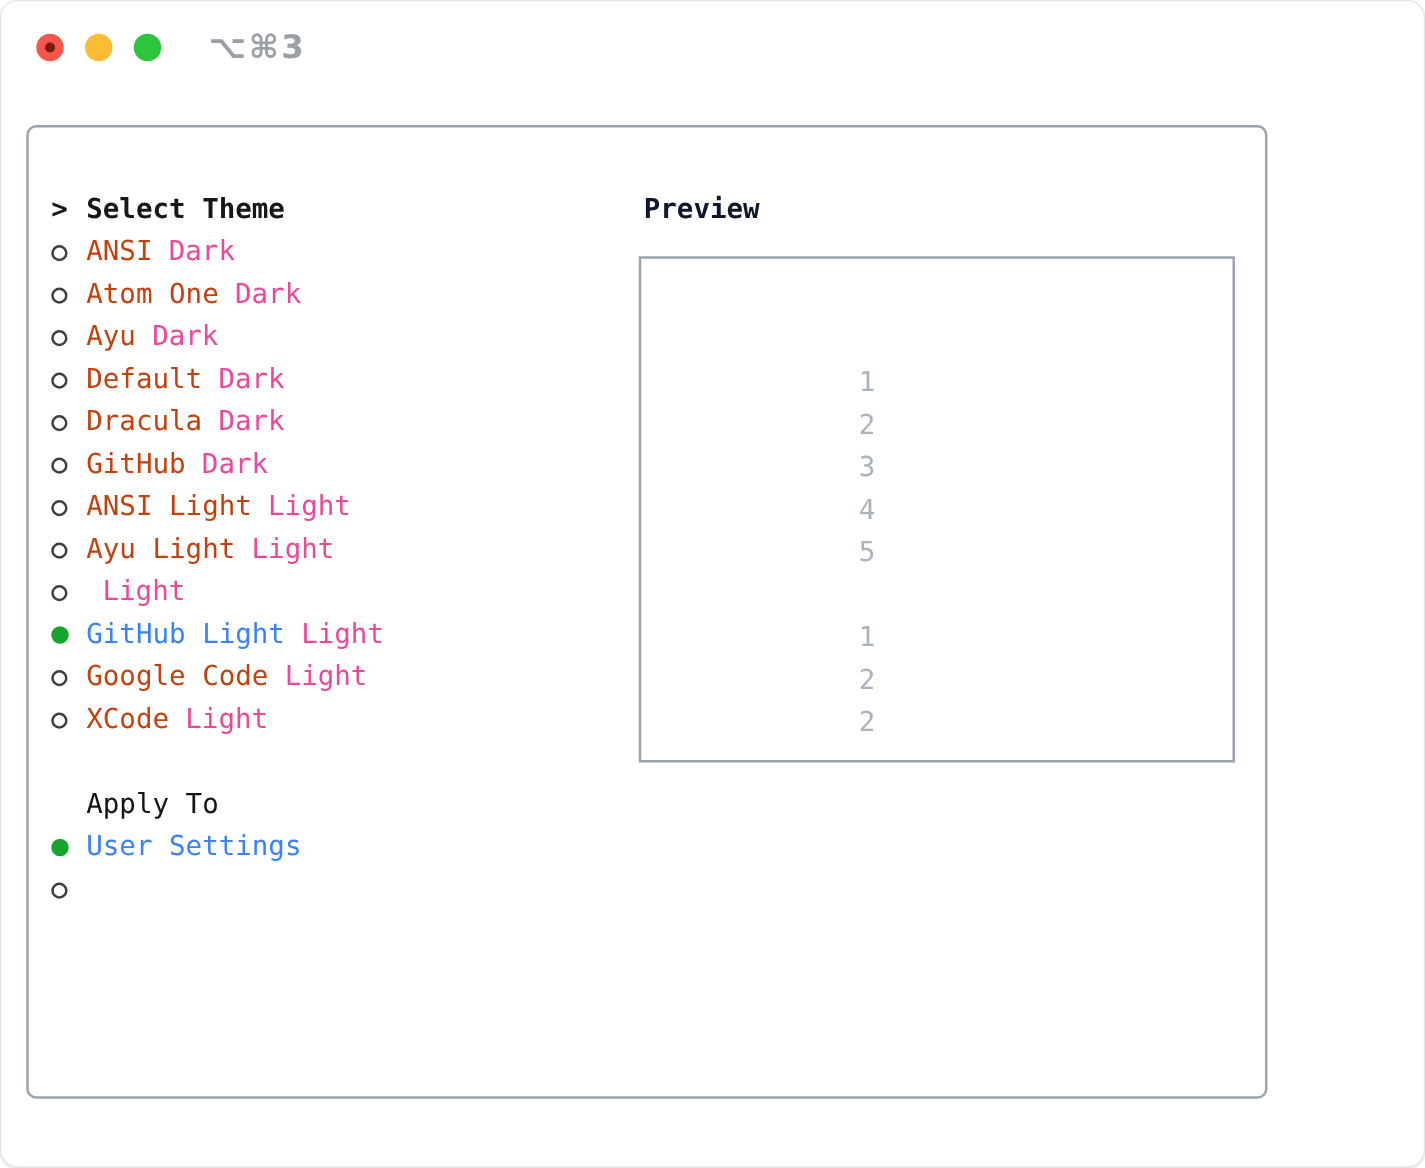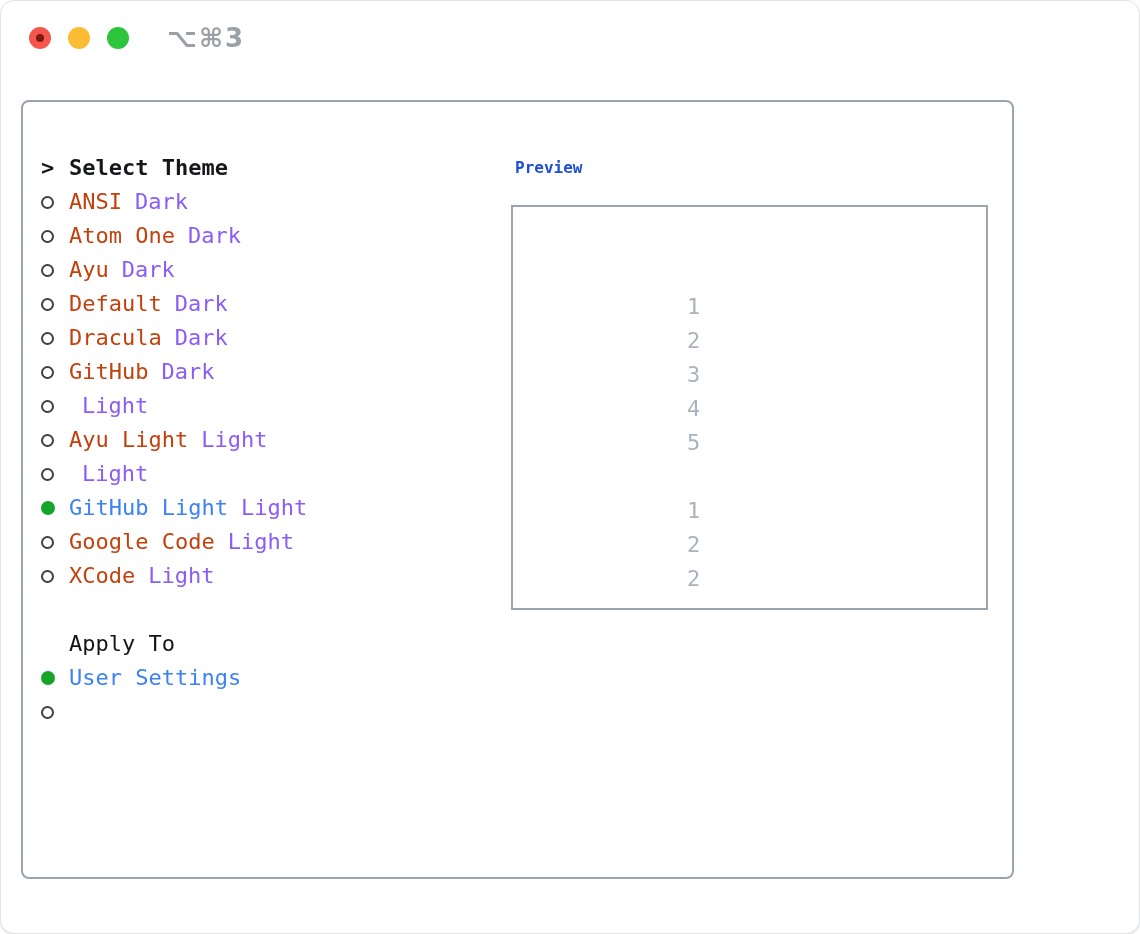--- a/index.html
+++ b/index.html
@@ -40,28 +40,28 @@
   .cursor { font-weight:bold; color:#15181b; }
   .radio {
     width:13px; height:13px; border:2px solid #3a4046; border-radius:50%;
     display:inline-block;
   }
   .radio.on { width:14px; height:14px; background:#17a42b; border-color:#17a42b; }
   .hdr { font-weight:bold; color:#15181b; }
   .hdr2 { color:#111418;text-align:center; }
   .t-name { color:#c2410c; }
   .t-name.sel { color:#3b82f6; }
-  .t-variant { color:#8b5cf6; margin-left:13px; }
+  .t-variant { color:#ec4899; margin-left:13px; }
   .spacer { height:34px; }
   .hint { color:#a9b2bd; }
   .hint-line { height:34px; white-space:pre; }
   
   .preview-title {
     position:absolute; left:492px; top:49px; height:34px; line-height:34px;
-    font-size:16px; font-weight:bold; color:#1d4ed8;
+    font-size:22px; font-weight:bold; color:#0f172a;
   }
   .preview-box {
     position:absolute; left:488px; top:103px; width:477px; height:405px;
     border:2px solid #9aa3ae; background:#fff;
     padding:49px 0 0 15px; font-size:22px; line-height:34px;
   }
   .pline { height:34px; white-space:pre; color:#30353a; }
   .lnum { display:inline-block; width:37px; color:#a9b2bd; }
 </style>
 </head>
@@ -120,20 +120,21 @@
           </div>
 
           <div class="row">
             <span class="marker"><span class="radio"></span></span>
             <span class="t-name">GitHub</span>
             <span class="t-variant">Dark</span>
           </div>
 
           <div class="row">
             <span class="marker"><span class="radio"></span></span>
+            <span class="t-name">ANSI Light</span>
             <span class="t-variant">Light</span>
           </div>
 
           <div class="row">
             <span class="marker"><span class="radio"></span></span>
             <span class="t-name">Ayu Light</span>
             <span class="t-variant">Light</span>
           </div>
 
           <div class="row">

